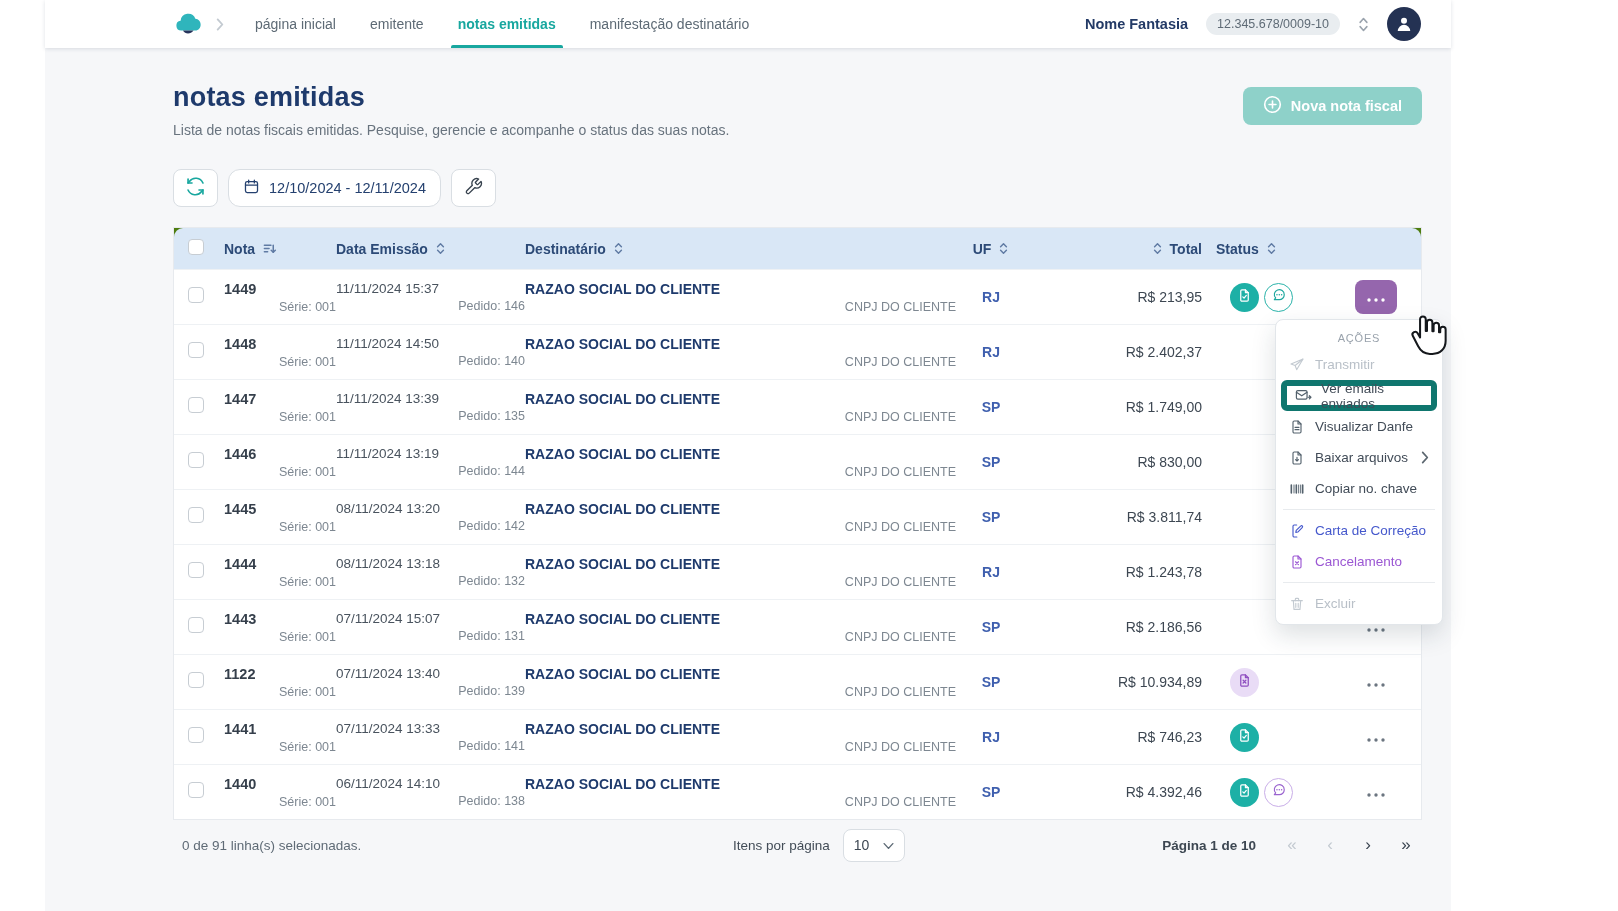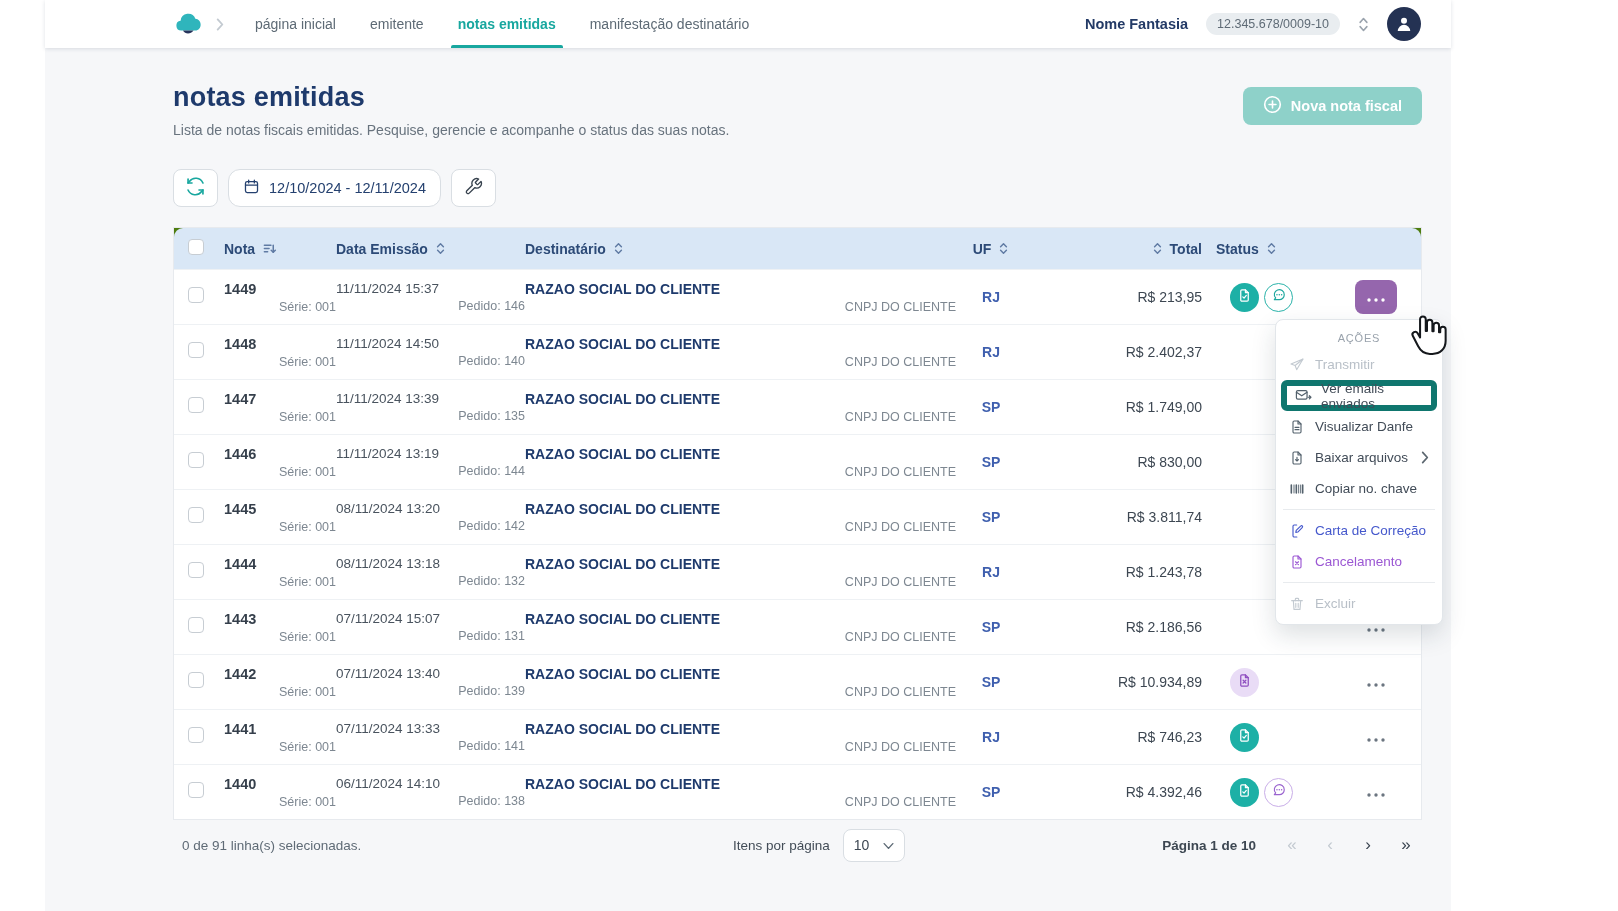--- a/index.html
+++ b/index.html
@@ -447,21 +447,21 @@
                     <circle cx="2" cy="2" r="1.7" fill="currentColor"></circle>
                     <circle cx="9" cy="2" r="1.7" fill="currentColor"></circle>
                     <circle cx="16" cy="2" r="1.7" fill="currentColor"></circle>
                   </svg></span>
               </button>
     </div>
   </div>
   <div class="trow grid-row">
     <div class="c-check"><span class="checkbox"></span></div>
     <div class="c-nota">
-      <div class="strong">1442</div>
+      <div class="strong">1122</div>
       <div class="sub">Série: 001</div>
     </div>
     <div>
       <div class="norm">07/11/2024 13:40</div>
       <div class="sub">Pedido: 139</div>
     </div>
     <div>
       <div class="dest">RAZAO SOCIAL DO CLIENTE</div>
       <div class="sub">CNPJ DO CLIENTE</div>
     </div>

